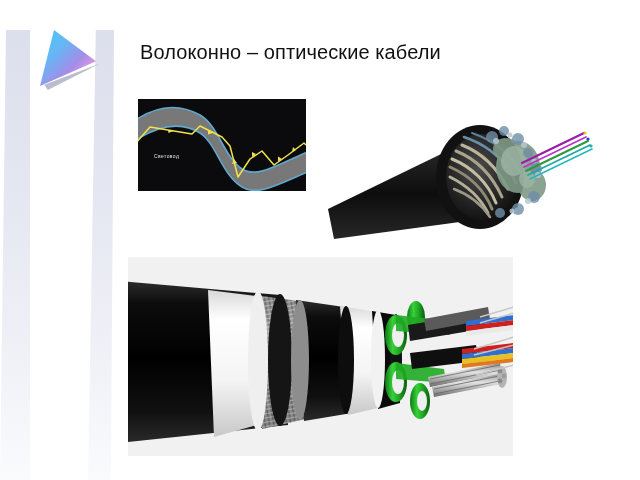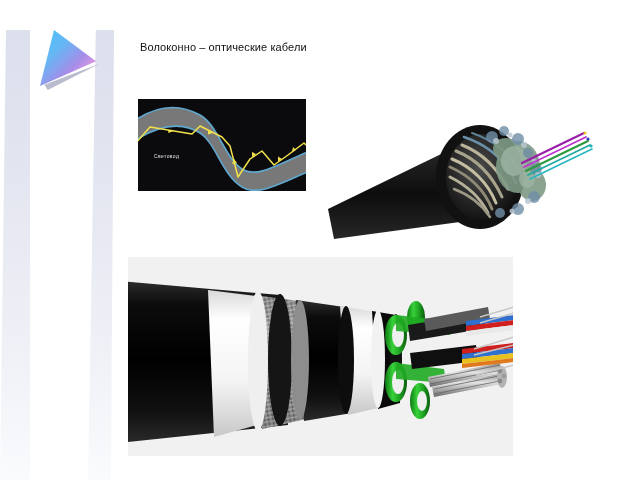--- a/index.html
+++ b/index.html
@@ -72,21 +72,21 @@
     height: 56px;
     background: linear-gradient(135deg, #4fc3f7 0%, #63b8f5 32%, #a48de8 62%, #f29be0 85%, #e9a8d6 100%);
     clip-path: polygon(25% 0%, 100% 56%, 0% 100%);
   }
 
   
   .title {
     position: absolute;
     left: 140px;
     top: 41px;
-    font-size: 11px;
+    font-size: 20px;
     color: #111111;
     letter-spacing: 0.1px;
     white-space: nowrap;
   }
 
   
   .wg-panel {
     position: absolute;
     left: 138px;
     top: 99px;

